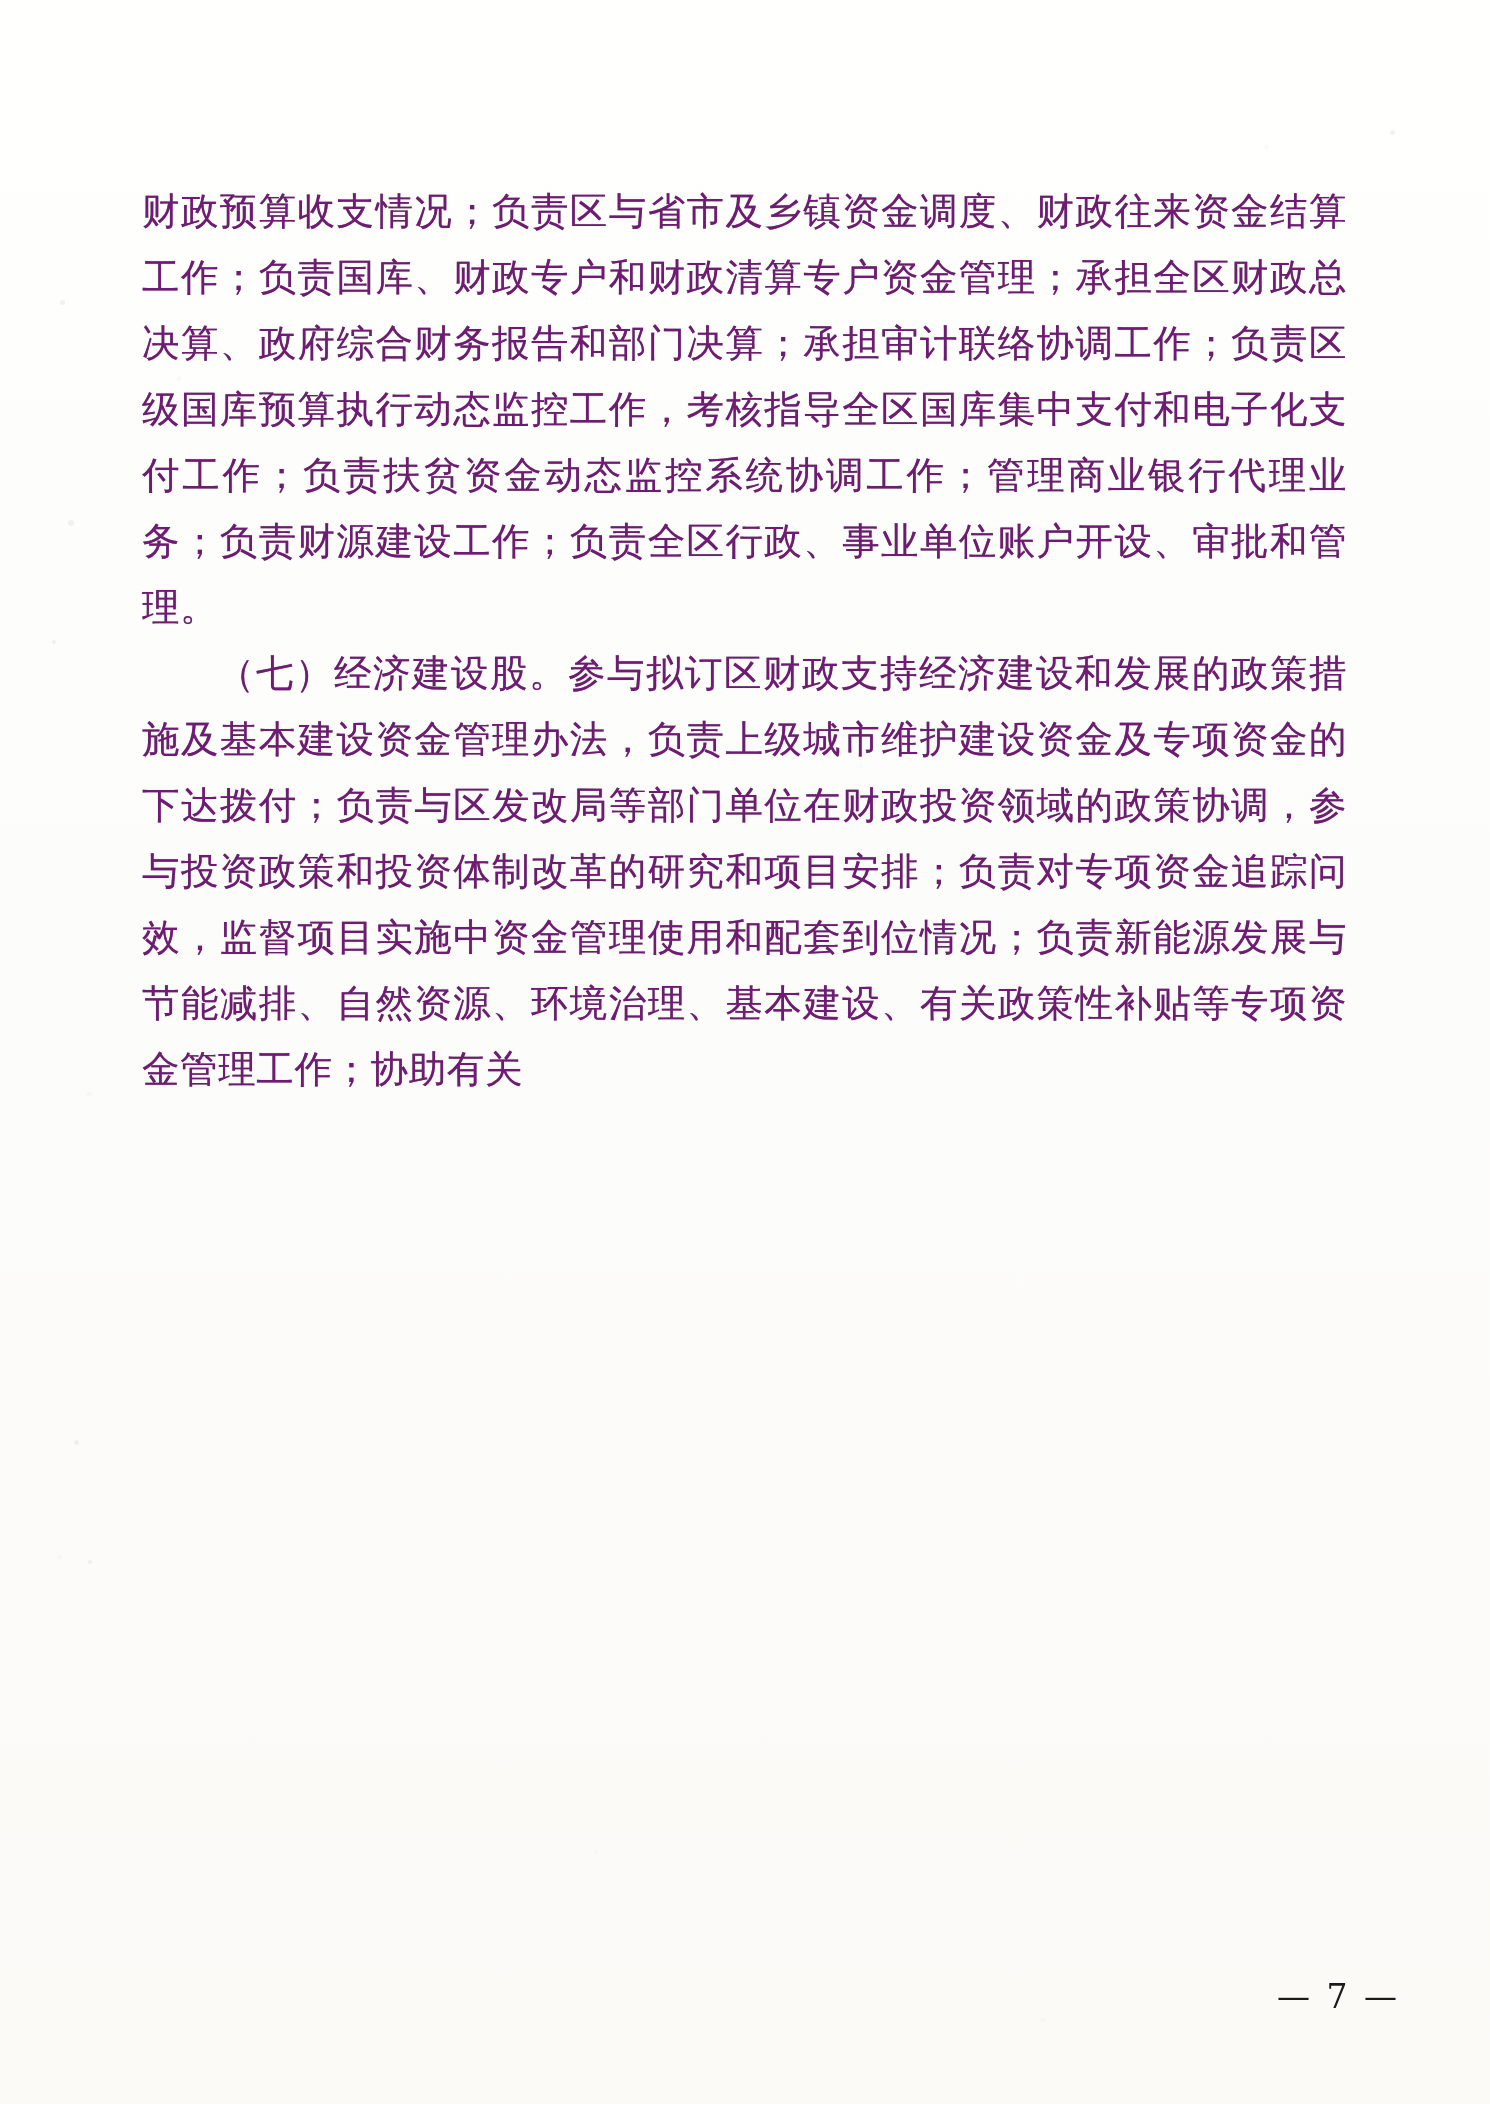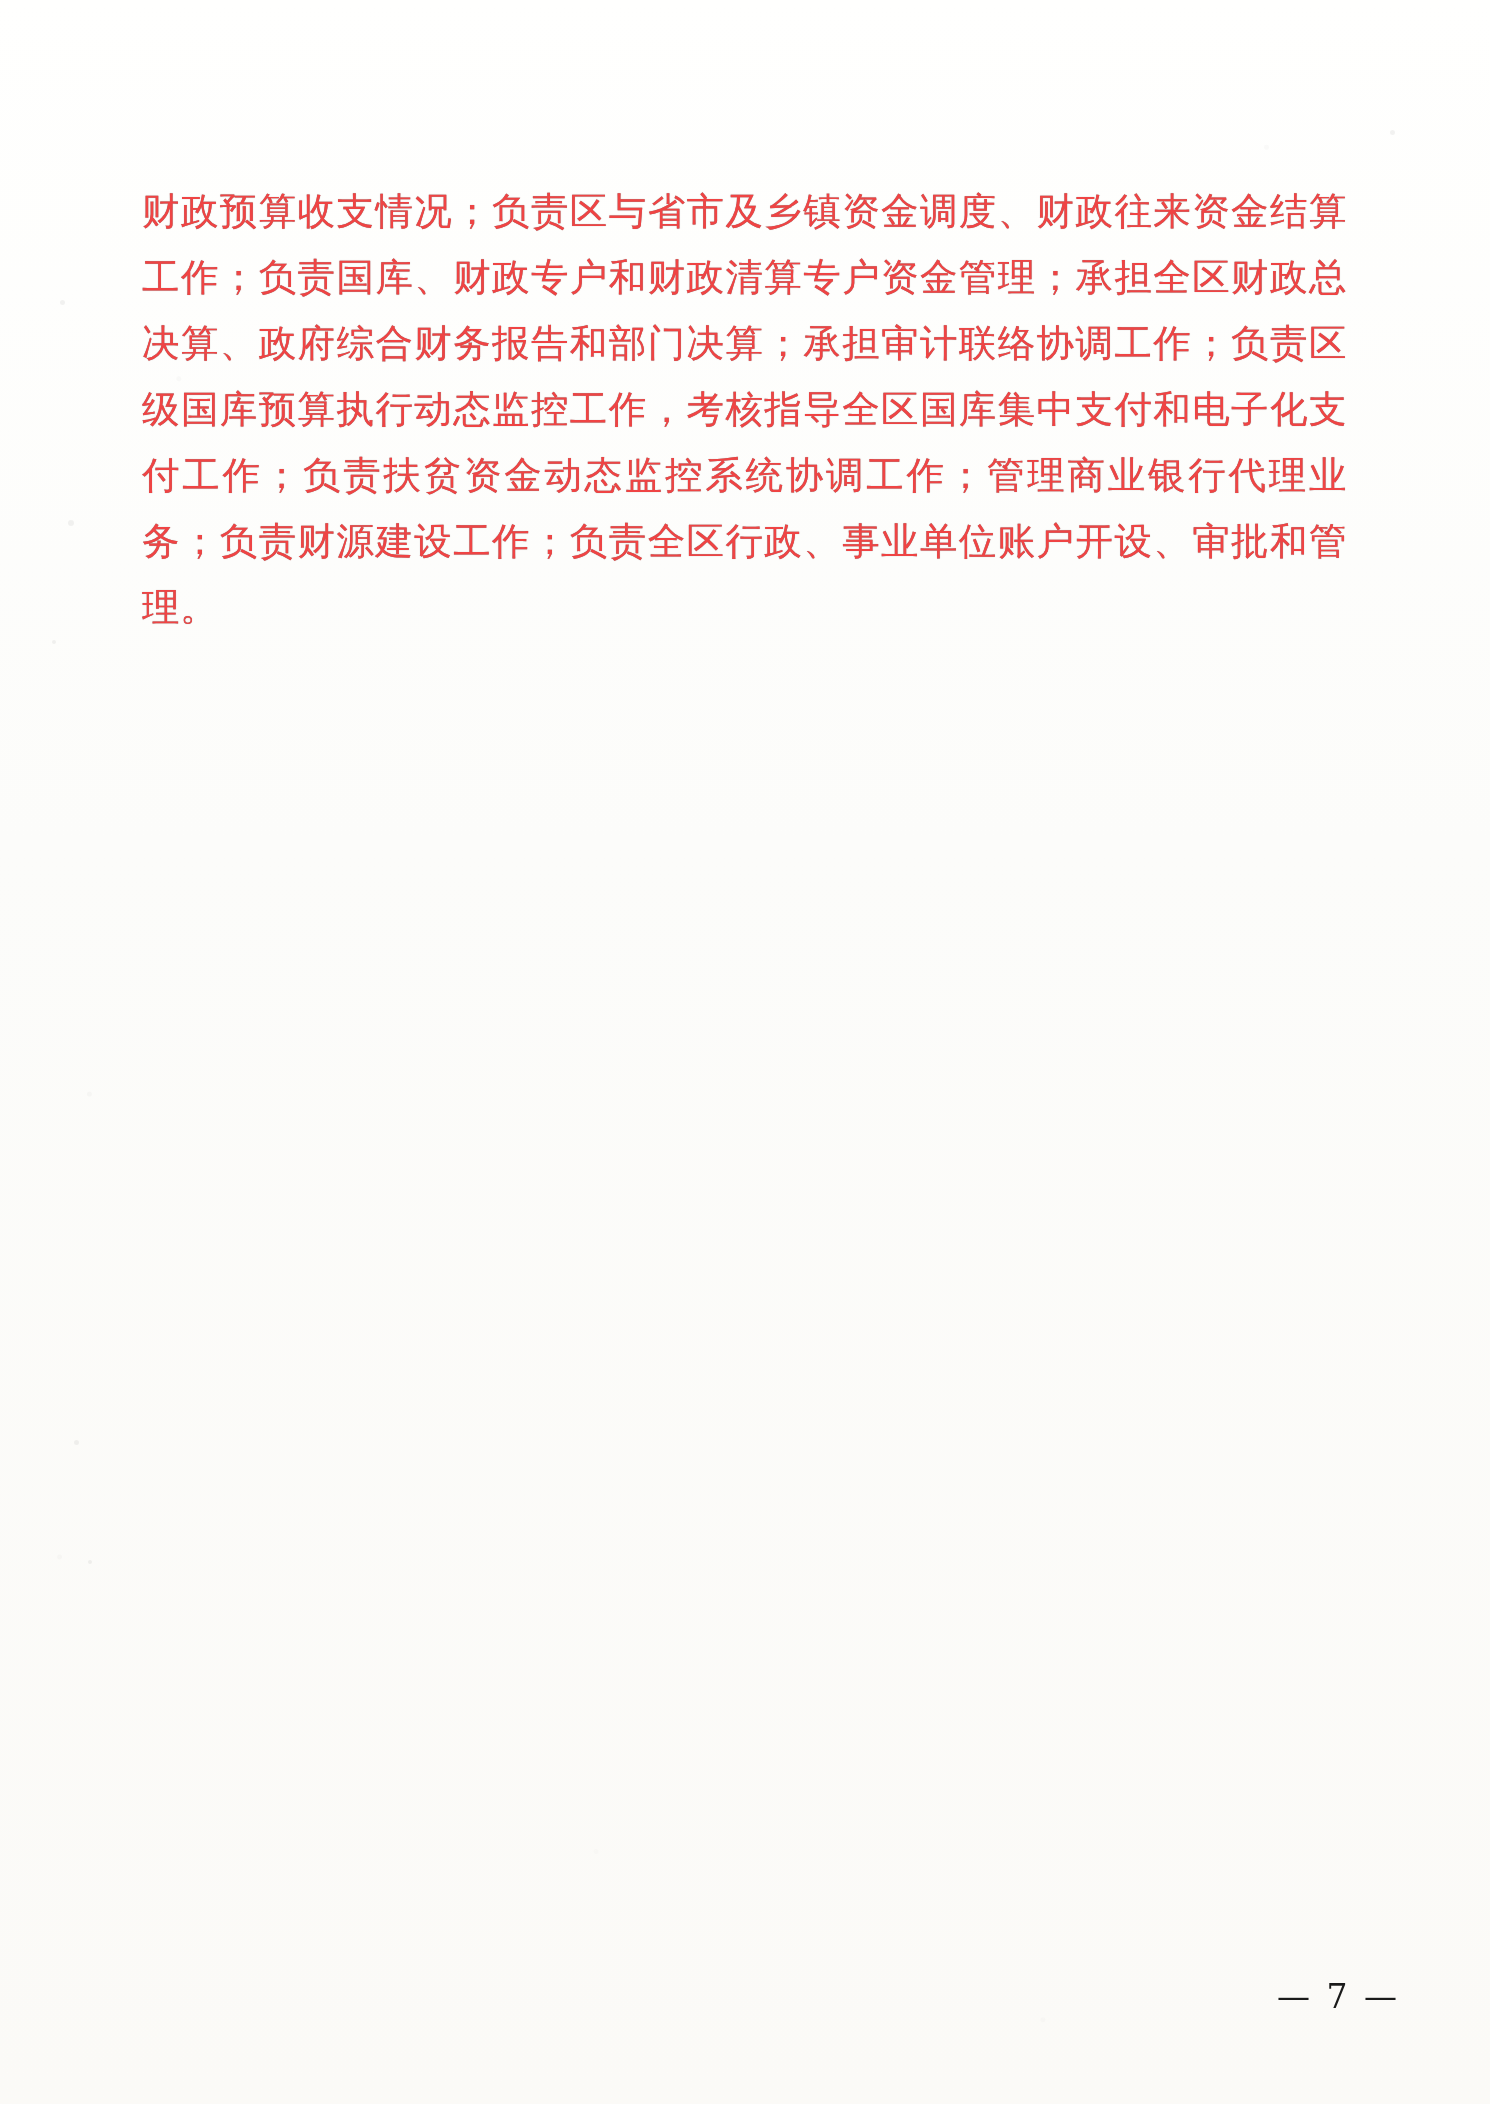--- a/index.html
+++ b/index.html
@@ -35,21 +35,21 @@
   .doc-body {
     position: absolute;
     left: 142px;
     top: 178px;
     width: 1205px;
   }
   p.para {
     margin: 0 0 0 0;
     font-size: 37.5px;
     line-height: 66px;
-    color: #ef4444;
+    color: #701a75;
     text-align: justify;
     text-justify: inter-ideograph;
     letter-spacing: 0.6px;
     font-family: "DejaVu Serif", serif;
     font-weight: 500;
     text-shadow: 0 0 0.7px rgba(0,0,0,0.55);
   }
   p.indent {
     text-indent: 75px;
   }
@@ -80,16 +80,17 @@
 
   <div class="smudge" style="left:60px; top:300px; width:5px; height:5px;"></div>
   <div class="smudge" style="left:68px; top:520px; width:6px; height:6px;"></div>
   <div class="smudge" style="left:52px; top:640px; width:4px; height:4px;"></div>
   <div class="smudge" style="left:74px; top:1440px; width:5px; height:5px;"></div>
   <div class="smudge" style="left:88px; top:1560px; width:4px; height:4px;"></div>
   <div class="smudge" style="left:1390px; top:130px; width:5px; height:5px;"></div>
 
   <div class="doc-body">
     <p class="para">财政预算收支情况；负责区与省市及乡镇资金调度、财政往来资金结算工作；负责国库、财政专户和财政清算专户资金管理；承担全区财政总决算、政府综合财务报告和部门决算；承担审计联络协调工作；负责区级国库预算执行动态监控工作，考核指导全区国库集中支付和电子化支付工作；负责扶贫资金动态监控系统协调工作；管理商业银行代理业务；负责财源建设工作；负责全区行政、事业单位账户开设、审批和管理。</p>
+    <p class="para indent">（七）经济建设股。参与拟订区财政支持经济建设和发展的政策措施及基本建设资金管理办法，负责上级城市维护建设资金及专项资金的下达拨付；负责与区发改局等部门单位在财政投资领域的政策协调，参与投资政策和投资体制改革的研究和项目安排；负责对专项资金追踪问效，监督项目实施中资金管理使用和配套到位情况；负责新能源发展与节能减排、自然资源、环境治理、基本建设、有关政策性补贴等专项资金管理工作；协助有关</p>
   </div>
 
   <div class="page-number">— 7 —</div>
 </div>
 
 </body></html>

